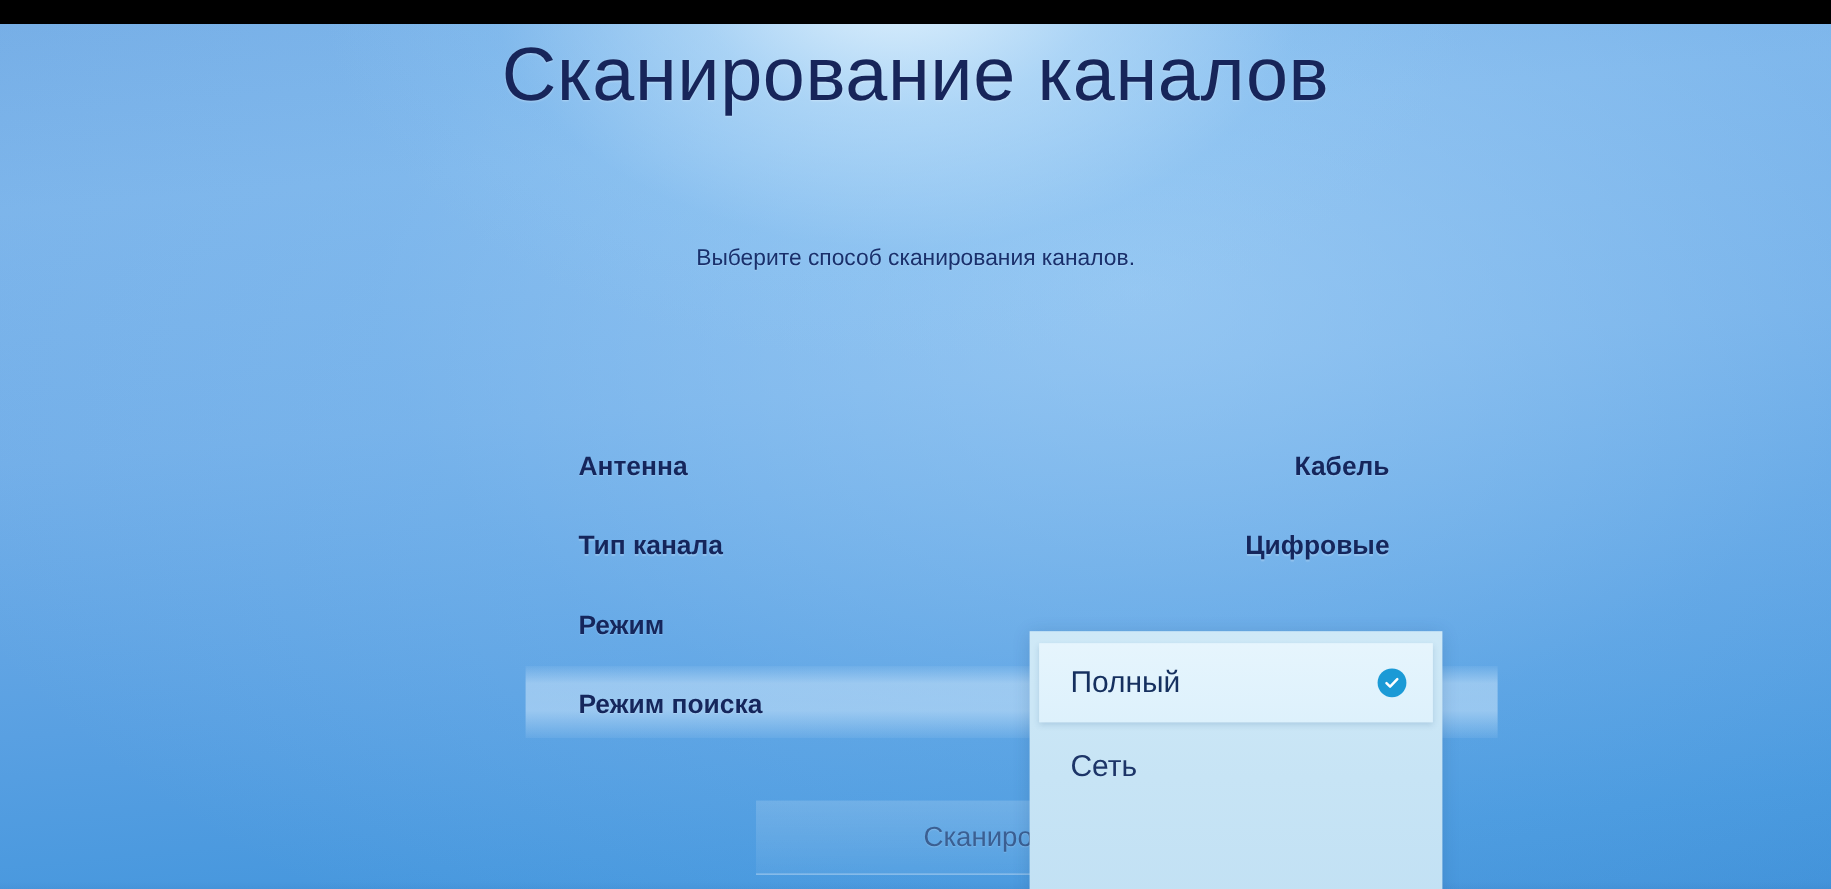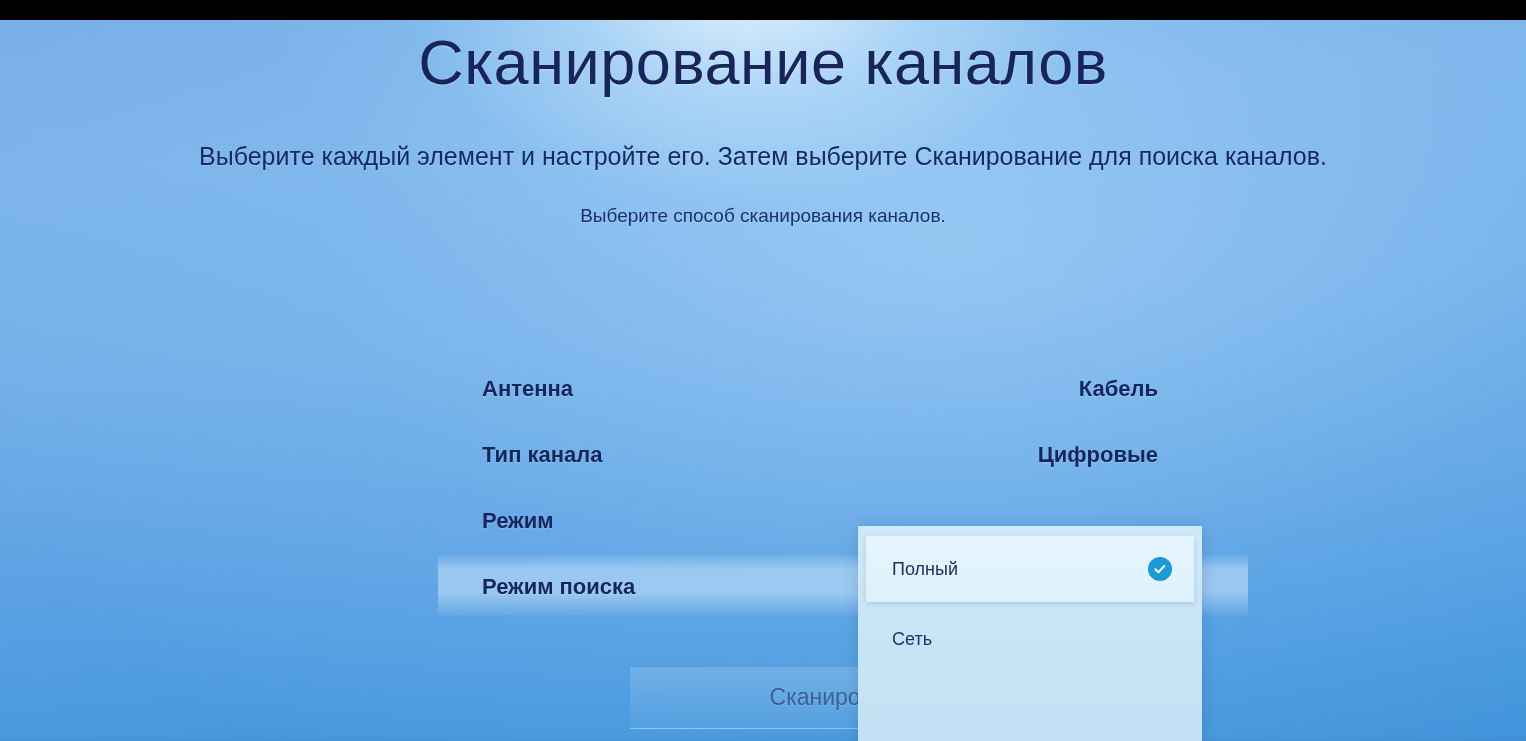--- a/index.html
+++ b/index.html
@@ -167,21 +167,21 @@
   .dropdown-item {
     position: relative;
     display: flex;
     align-items: center;
     justify-content: space-between;
     height: 62px;
     padding: 0 22px 0 34px;
     box-sizing: border-box;
   }
   .dropdown-item .item-label {
-    font-size: 18px;
+    font-size: 25px;
     font-weight: 400;
     color: #1d3568;
     text-align: right;
   }
   .dropdown-item.selected {
     margin: 10px 8px 6px 8px;
     height: 66px;
     padding-left: 26px;
     background: linear-gradient(to bottom, #e6f5fd 0%, #ddf1fc 100%);
     box-shadow: 0 2px 5px rgba(40,90,140,0.18);
@@ -202,21 +202,20 @@
   }
   .check-badge svg { display: block; }
 </style>
 </head>
 <body>
 
 <div id="screen">
 
   <div class="title">Сканирование каналов</div>
 
-  <div class="subtitle">Выберите каждый элемент и настройте его. Затем выберите Сканирование для поиска каналов.</div>
 
   <div class="subtitle-small">Выберите способ сканирования каналов.</div>
 
   <div class="settings">
 
     <div class="setting-row">
       <span class="label">Антенна</span>
       <span class="value">Кабель</span>
     </div>
 

